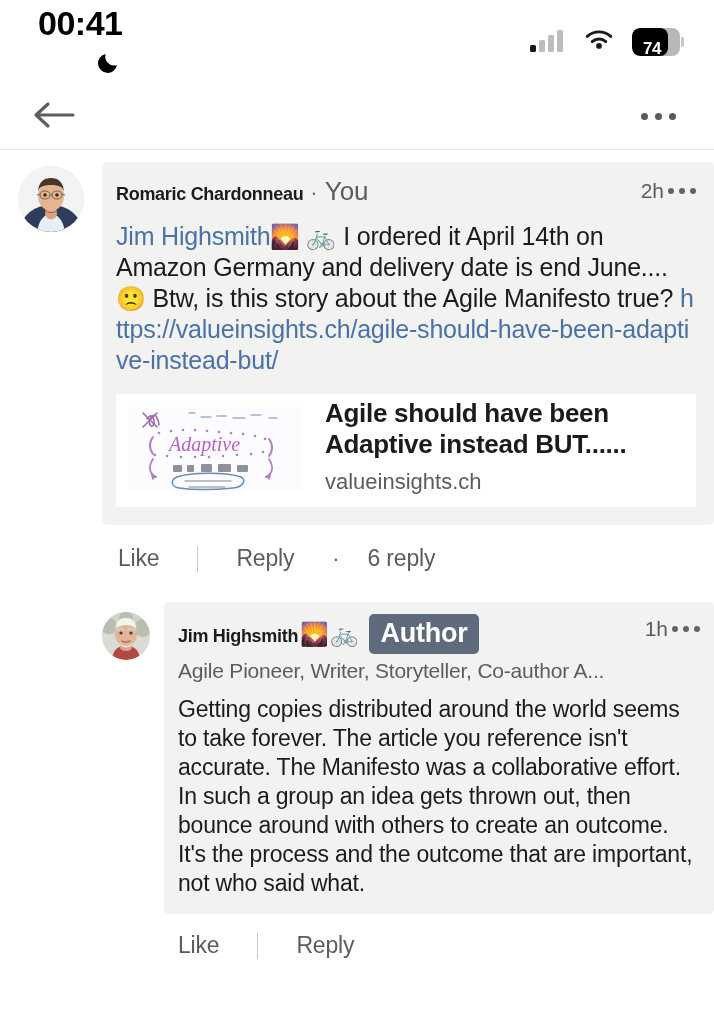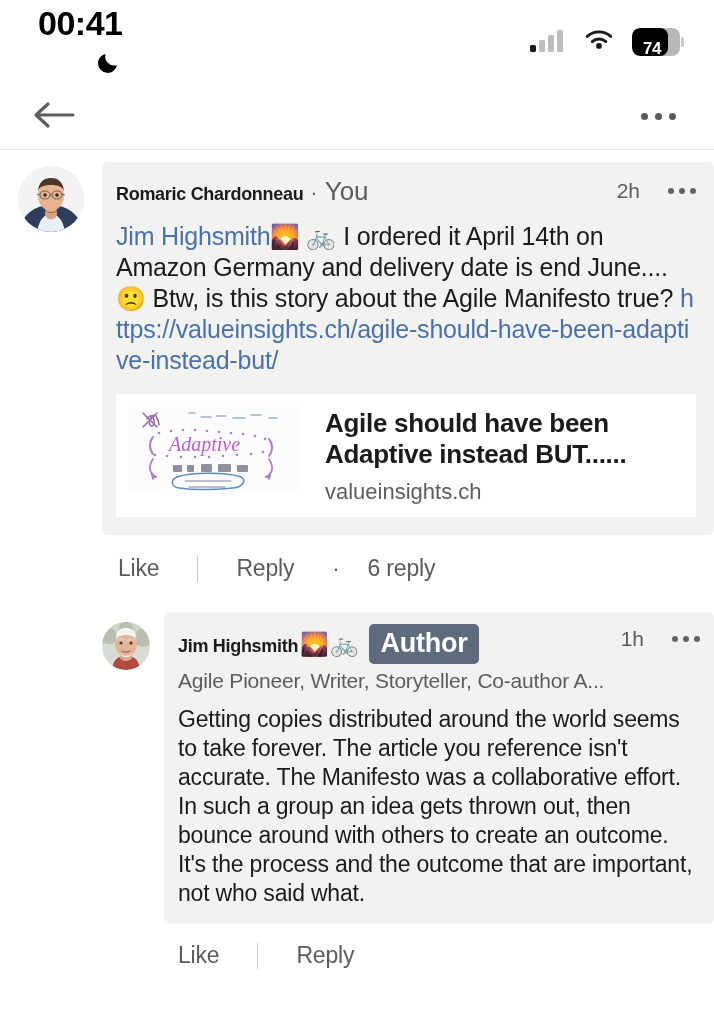--- a/index.html
+++ b/index.html
@@ -199,21 +199,21 @@
     font-weight: bold;
     border-radius: 5px;
     padding: 4px 11px 5px 11px;
     margin-left: 10px;
     letter-spacing: -0.2px;
     white-space: nowrap;
   }
   .cmt-meta {
     display: flex;
     align-items: center;
-    gap: 28px;
+    gap: 4px;
     flex: 0 0 auto;
     padding-top: 3px;
   }
   .cmt-time {
     font-size: 21px;
     color: #5c5c5c;
   }
   .cmt-more {
     display: flex;
     gap: 5px;
@@ -273,21 +273,21 @@
     width: 172px;
     height: 84px;
     margin: 13px 0 13px 13px;
     background: #c4b5fd;
     position: relative;
     overflow: hidden;
   }
   .preview-text {
     flex: 1 1 auto;
     min-width: 0;
-    padding: 14px 14px 12px 24px;
+    padding: 4px 14px 12px 24px;
     display: flex;
     flex-direction: column;
     justify-content: center;
   }
   .preview-title {
     font-size: 26px;
     font-weight: bold;
     line-height: 1.2;
     color: #1b1b1b;
     letter-spacing: -0.3px;

